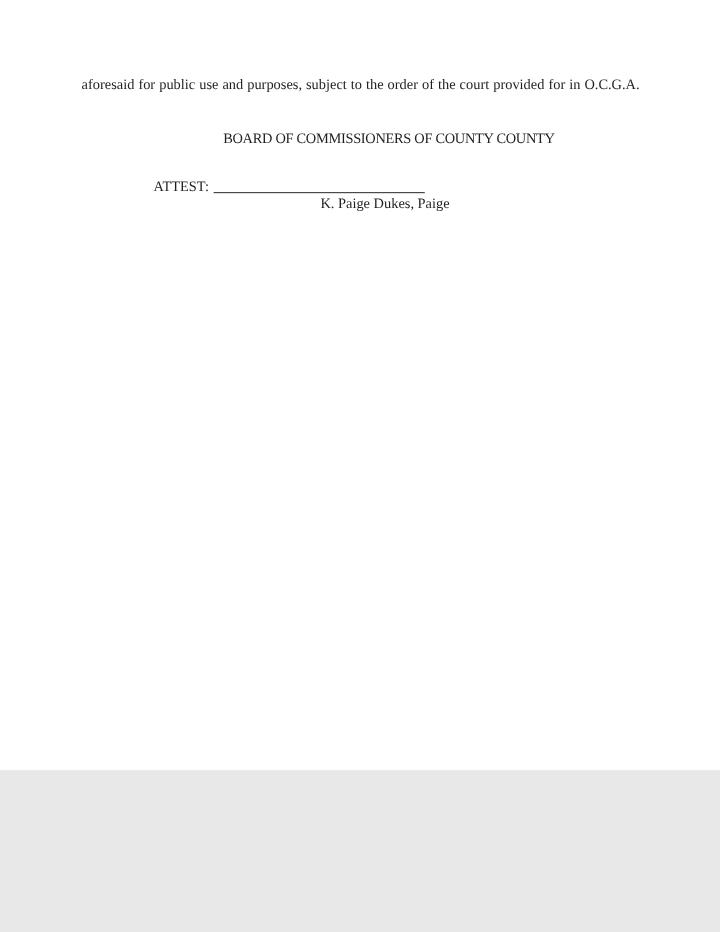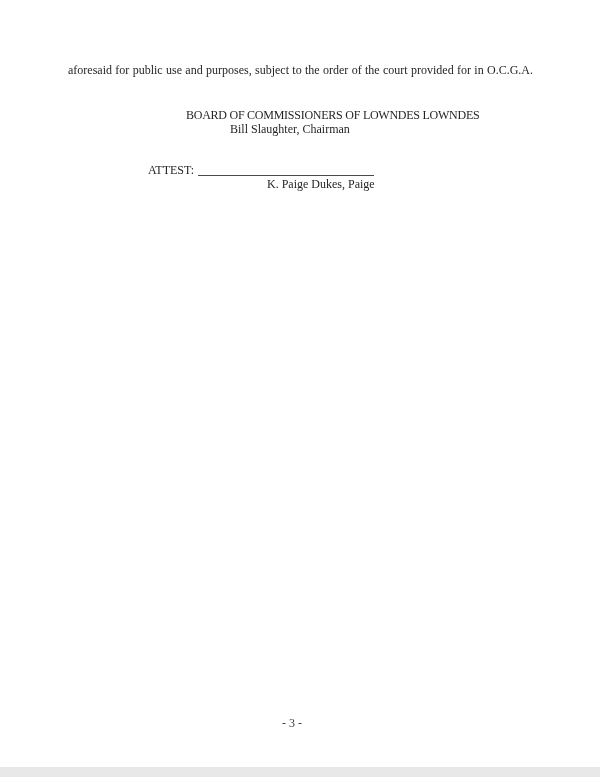--- a/index.html
+++ b/index.html
@@ -3,21 +3,21 @@
 <meta charset="utf-8">
 <style>
   html, body {
     margin: 0;
     padding: 0;
     background: #e8e8e8;
   }
   .page {
     position: relative;
     width: 600px;
-    height: 767px;
+    height: 642px;
     background: var(--paper, #ffffff);
     color: var(--ink, #1f1f1f);
     font-family: "Liberation Serif", serif;
     font-size: 12px;
     overflow: hidden;
   }
   .content {
     position: absolute;
     left: 68px;
     right: 67px;
@@ -61,21 +61,21 @@
     line-height: 14px;
     white-space: nowrap;
   }
   .by-line { width: 201px; margin-left: 0; }
   .by-name {
     margin-left: 162px;
     line-height: 15px;
   }
   .attest-row {
     margin-top: 26px;
-    margin-left: 80px;
+    margin-left: 60px;
     line-height: 14px;
     white-space: nowrap;
   }
   .attest-line { width: 176px; margin-left: 4px; }
   .attest-name {
     margin-left: 199px;
     line-height: 15px;
   }
   .footer {
     position: absolute;
@@ -91,24 +91,23 @@
 <body>
 
 <div class="page">
   <div class="content">
 
     <p class="body-text">
         <span class="line l-just">aforesaid for public use and purposes, subject to the order of the court provided for in O.C.G.A.</span>
       </p>
 
 
-    <div class="org-heading">BOARD OF COMMISSIONERS OF LOWNDES LOWNDES</div>
+    <div class="org-heading">BOARD OF COMMISSIONERS OF COUNTY COUNTY</div>
 
 
-    <div class="by-name">Bill Slaughter, Chairman</div>
 
     <div class="attest-row"><span>ATTEST:</span><span class="blank attest-line"></span></div>
 
     <div class="attest-name">K. Paige Dukes, Paige</div>
 
   </div>
 
   <div class="footer">- 3 -</div>
 </div>
 

